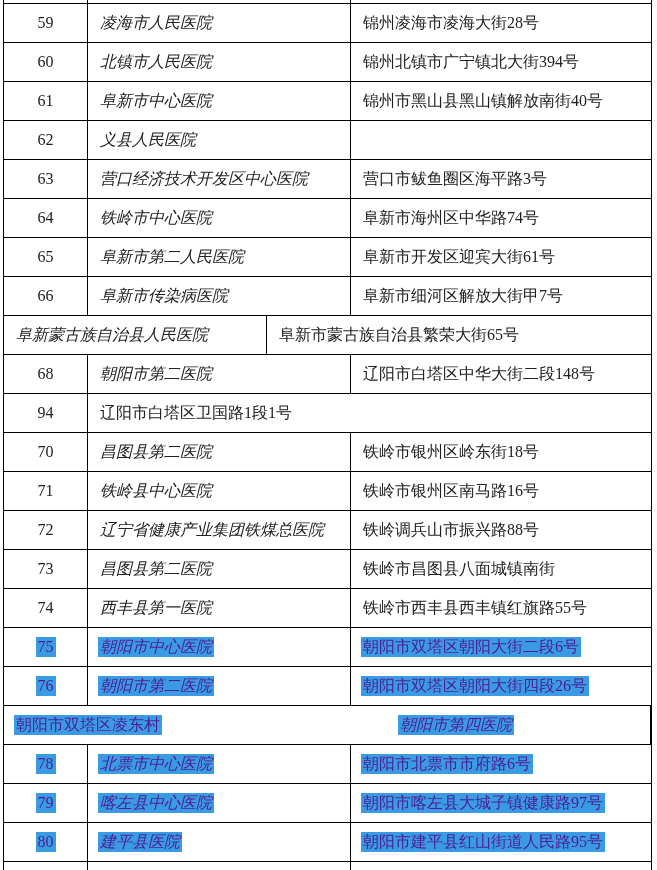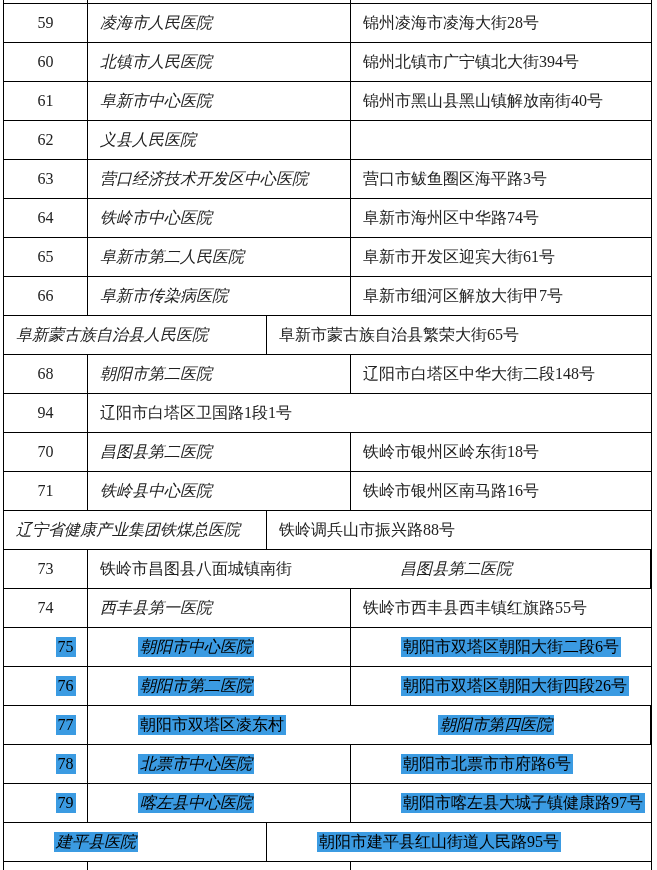--- a/index.html
+++ b/index.html
@@ -60,22 +60,21 @@
     flex: 1;
     padding-left: 10px;
   }
   .txt {
     display: inline-block;
     line-height: 18px;
     padding: 1px 2px;
   }
   .row.hl .txt {
     background: #3b9be2;
-    color: #000000;
-    margin-left: 40px;
+    color: #4c1d95;
   }
 </style>
 </head>
 <body>
 
 <div class="page">
   <div class="table">
     <div class="row partial-top">
       <div class="cell c1"></div>
       <div class="cell c2"></div>
@@ -210,37 +209,40 @@
       <span class="txt">71</span>
     </div>
     <div class="cell c2">
       <span class="txt">铁岭县中心医院</span>
     </div>
     <div class="cell c3">
       <span class="txt">铁岭市银州区南马路16号</span>
     </div>
   </div>
       <div class="row">
+    <div class="cell c1">
+      <span class="txt">72</span>
+    </div>
     <div class="cell c2">
       <span class="txt">辽宁省健康产业集团铁煤总医院</span>
     </div>
     <div class="cell c3">
       <span class="txt">铁岭调兵山市振兴路88号</span>
     </div>
   </div>
       <div class="row">
     <div class="cell c1">
       <span class="txt">73</span>
     </div>
+    <div class="cell c2">
+      <span class="txt">昌图县第二医院</span>
+    </div>
     <div class="cell c3">
       <span class="txt">铁岭市昌图县八面城镇南街</span>
     </div>
-    <div class="cell c2">
-      <span class="txt">昌图县第二医院</span>
-    </div>
   </div>
       <div class="row">
     <div class="cell c1">
       <span class="txt">74</span>
     </div>
     <div class="cell c2">
       <span class="txt">西丰县第一医院</span>
     </div>
     <div class="cell c3">
       <span class="txt">铁岭市西丰县西丰镇红旗路55号</span>
@@ -262,23 +264,20 @@
       <span class="txt">76</span>
     </div>
     <div class="cell c2">
       <span class="txt">朝阳市第二医院</span>
     </div>
     <div class="cell c3">
       <span class="txt">朝阳市双塔区朝阳大街四段26号</span>
     </div>
   </div>
       <div class="row hl">
-    <div class="cell c1">
-      <span class="txt">77</span>
-    </div>
     <div class="cell c3">
       <span class="txt">朝阳市双塔区凌东村</span>
     </div>
     <div class="cell c2">
       <span class="txt">朝阳市第四医院</span>
     </div>
   </div>
       <div class="row hl">
     <div class="cell c1">
       <span class="txt">78</span>
@@ -295,20 +294,23 @@
       <span class="txt">79</span>
     </div>
     <div class="cell c2">
       <span class="txt">喀左县中心医院</span>
     </div>
     <div class="cell c3">
       <span class="txt">朝阳市喀左县大城子镇健康路97号</span>
     </div>
   </div>
       <div class="row hl">
+    <div class="cell c1">
+      <span class="txt">80</span>
+    </div>
     <div class="cell c2">
       <span class="txt">建平县医院</span>
     </div>
     <div class="cell c3">
       <span class="txt">朝阳市建平县红山街道人民路95号</span>
     </div>
   </div>
       <div class="row partial-bottom" id="row-anchor">
       <div class="cell c1"></div>
       <div class="cell c2"></div>

